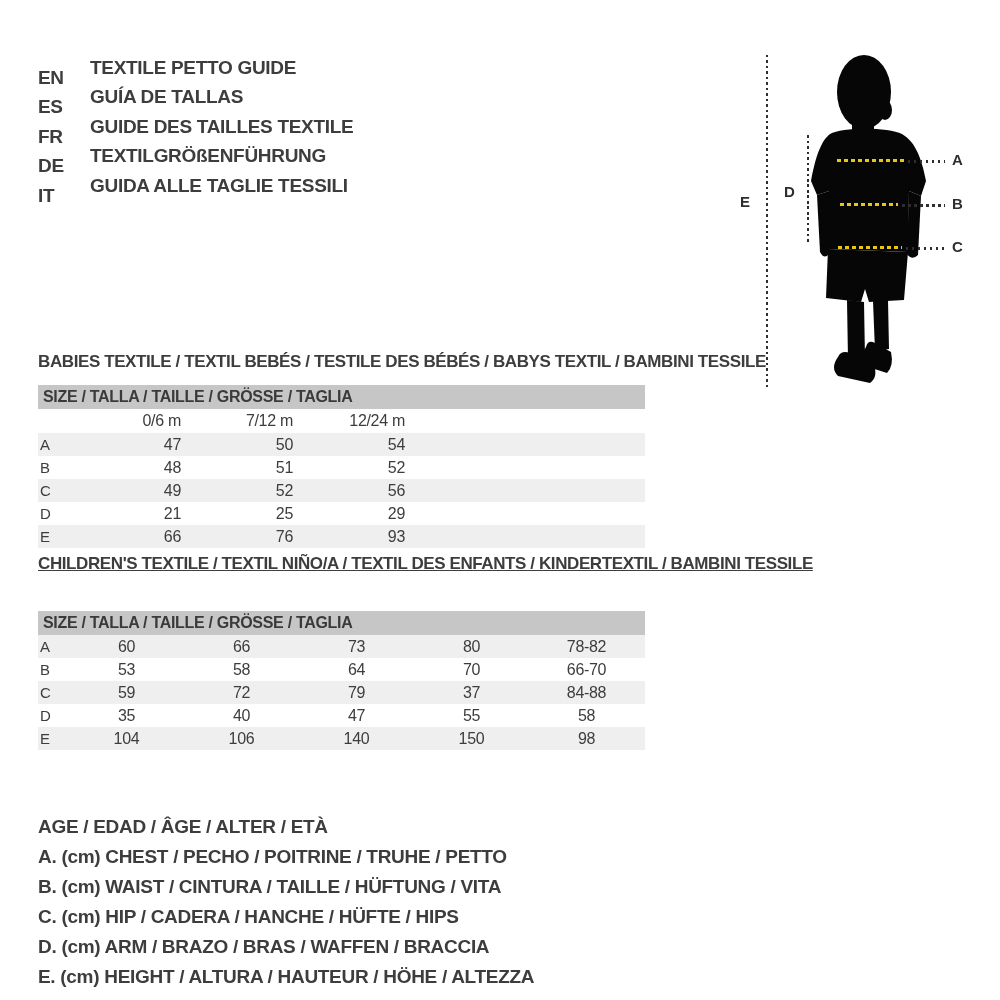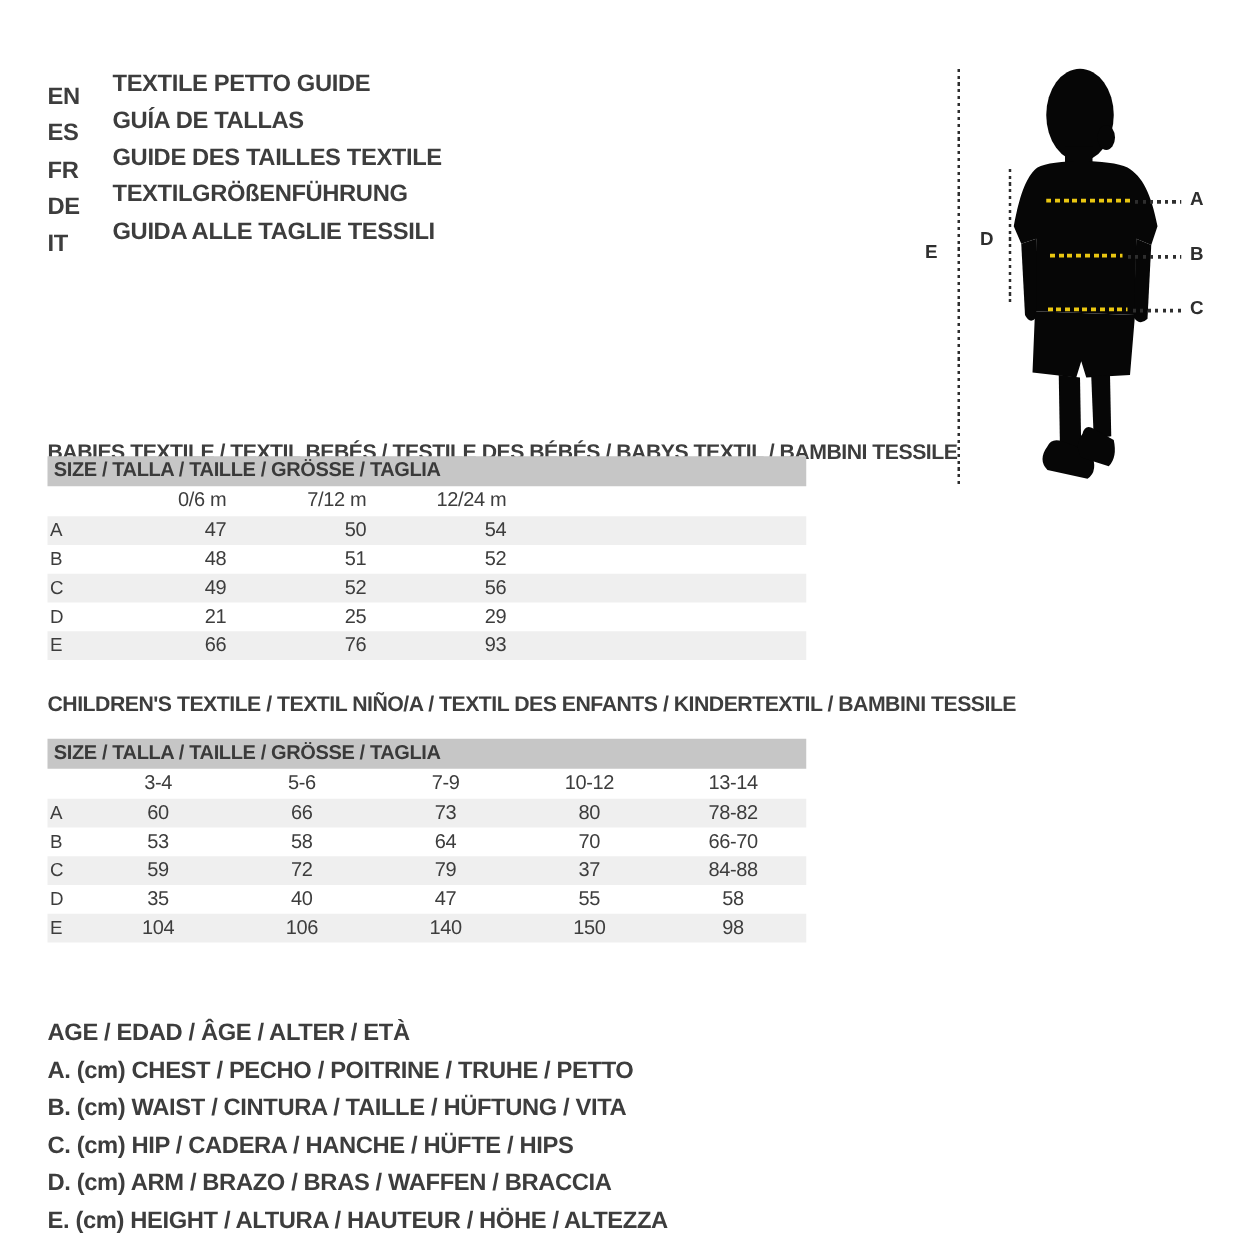--- a/index.html
+++ b/index.html
@@ -19,21 +19,21 @@
     background-image:repeating-linear-gradient(to right,#e9c611 0 4px,transparent 4px 7px);}
   .hdots{position:absolute;height:2.5px;
     background-image:repeating-linear-gradient(to right,#2e2e2e 0 2.5px,transparent 2.5px 6px);}
   .fig-label{position:absolute;font-size:15px;font-weight:700;color:#2e2e2e;}
   .silhouette{position:absolute;left:780px;top:42px;}
   
   .section-heading{position:absolute;left:38px;font-size:17px;font-weight:700;letter-spacing:-0.4px;white-space:nowrap;}
   
   .table{position:absolute;left:38px;width:607px;}
   .band{height:24px;line-height:24px;background:#c6c6c6;padding-left:5px;
-    font-size:16px;font-weight:700;color:#3a3a3a;}
+    font-size:16px;font-weight:700;color:#3a3a3a;margin-top:20px;}
   .t-row{display:flex;align-items:center;height:23px;}
   .t-row.header{height:24px;font-size:15px;}
   .t-row .col-label{width:29px;padding-left:2px;font-size:15px;}
   .t-row .col{text-align:center;font-size:16px;}
   .babies .col{width:112px;text-align:right;}
   .children .col{width:115px;}
   .zebra{background:#efefef;}
   
   .legend{position:absolute;left:38px;top:812px;}
   .legend-line{height:30px;line-height:30px;font-size:19px;font-weight:700;white-space:nowrap;}
@@ -134,32 +134,24 @@
       <span class="col">29</span>
     </div>
     <div class="t-row zebra">
       <span class="col-label">E</span>
       <span class="col">66</span>
       <span class="col">76</span>
       <span class="col">93</span>
     </div>
   </div>
 
-  <div class="section-heading" style="top:554px;">CHILDREN'S TEXTILE / TEXTIL NIÑO/A / TEXTIL DES ENFANTS / KINDERTEXTIL / BAMBINI TESSILE</div>
+  <div class="section-heading" style="top:554px;text-decoration:underline;">CHILDREN'S TEXTILE / TEXTIL NIÑO/A / TEXTIL DES ENFANTS / KINDERTEXTIL / BAMBINI TESSILE</div>
 
   <div class="table children" style="top:591px;">
     <div class="band">SIZE / TALLA / TAILLE / GRÖSSE / TAGLIA</div>
-    <div class="t-row header">
-      <span class="col-label"></span>
-      <span class="col">3-4</span>
-      <span class="col">5-6</span>
-      <span class="col">7-9</span>
-      <span class="col">10-12</span>
-      <span class="col">13-14</span>
-    </div>
     <div class="t-row zebra">
       <span class="col-label">A</span>
       <span class="col">60</span>
       <span class="col">66</span>
       <span class="col">73</span>
       <span class="col">80</span>
       <span class="col">78-82</span>
     </div>
     <div class="t-row">
       <span class="col-label">B</span>

